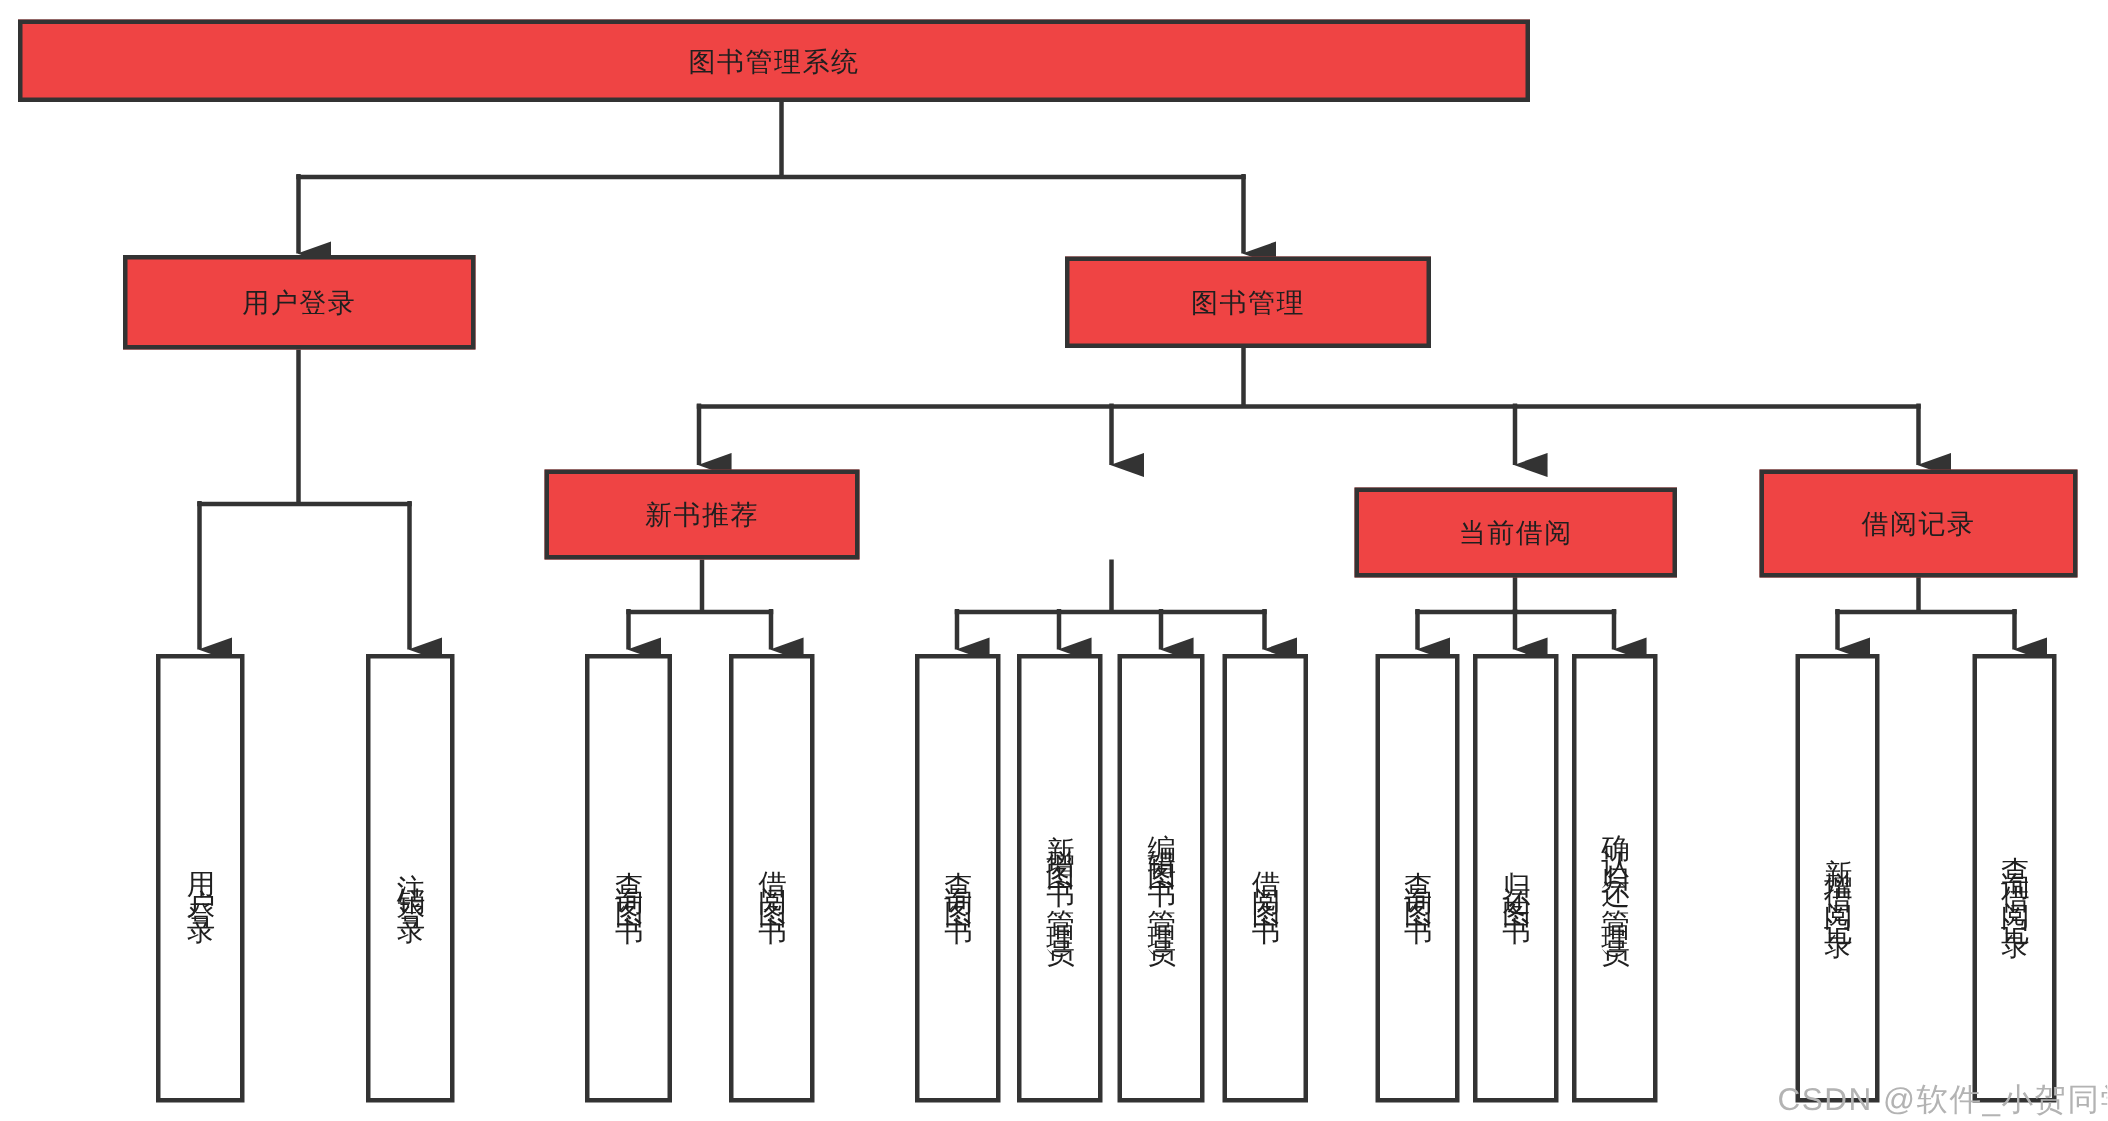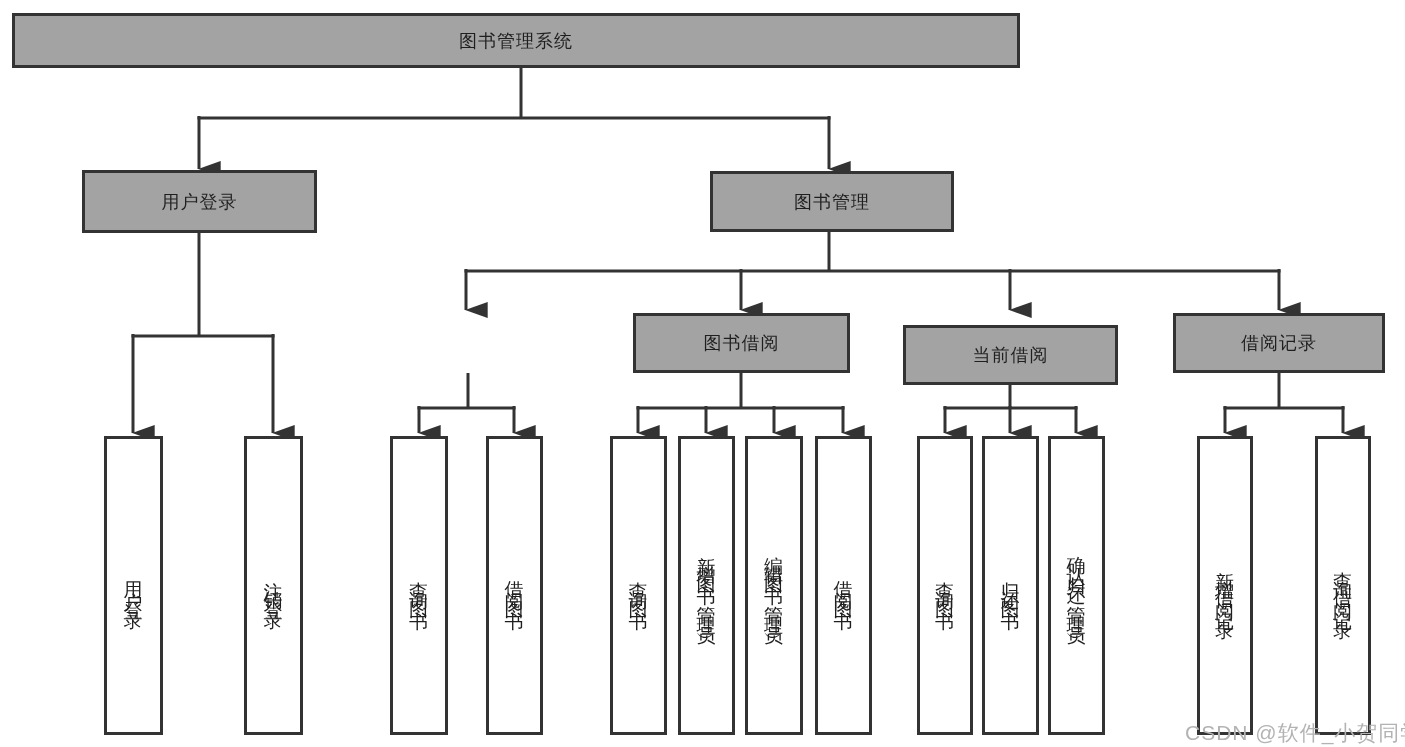--- a/index.html
+++ b/index.html
@@ -18,21 +18,21 @@
   #wires {
     position: absolute;
     left: 0;
     top: 0;
     pointer-events: none;
   }
   .hbox {
     position: absolute;
     box-sizing: border-box;
     border: 3px solid #333333;
-    background: #a3a3a3;
+    background: #ef4444;
     display: flex;
     align-items: center;
     justify-content: center;
     color: #1f1f1f;
     font-size: 18px;
     letter-spacing: 1px;
     z-index: 2;
   }
   .vbox {
     position: absolute;
@@ -124,27 +124,27 @@
     <span>图书管理系统</span>
   </div>
 
   <div class="hbox" style="left:82px;top:170px;width:235px;height:63px">
     <span>用户登录</span>
   </div>
   <div class="hbox" style="left:710px;top:171px;width:244px;height:61px">
     <span>图书管理</span>
   </div>
 
-  <div class="hbox" style="left:633px;top:313px;width:217px;height:60px">
-    <span>图书借阅</span>
+  <div class="hbox" style="left:363px;top:313px;width:210px;height:60px">
+    <span>新书推荐</span>
   </div>
   <div class="hbox" style="left:903px;top:325px;width:215px;height:60px">
     <span>当前借阅</span>
   </div>
-  <div class="hbox" style="left:1173px;top:313px;width:212px;height:60px">
+  <div class="hbox" style="left:1173px;top:313px;width:212px;height:72px">
     <span>借阅记录</span>
   </div>
 
   <div class="vbox" style="left:104px;top:436px;width:59px;height:299px">
     <span>用户登录</span>
   </div>
   <div class="vbox" style="left:244px;top:436px;width:59px;height:299px">
     <span>注销登录</span>
   </div>
 

